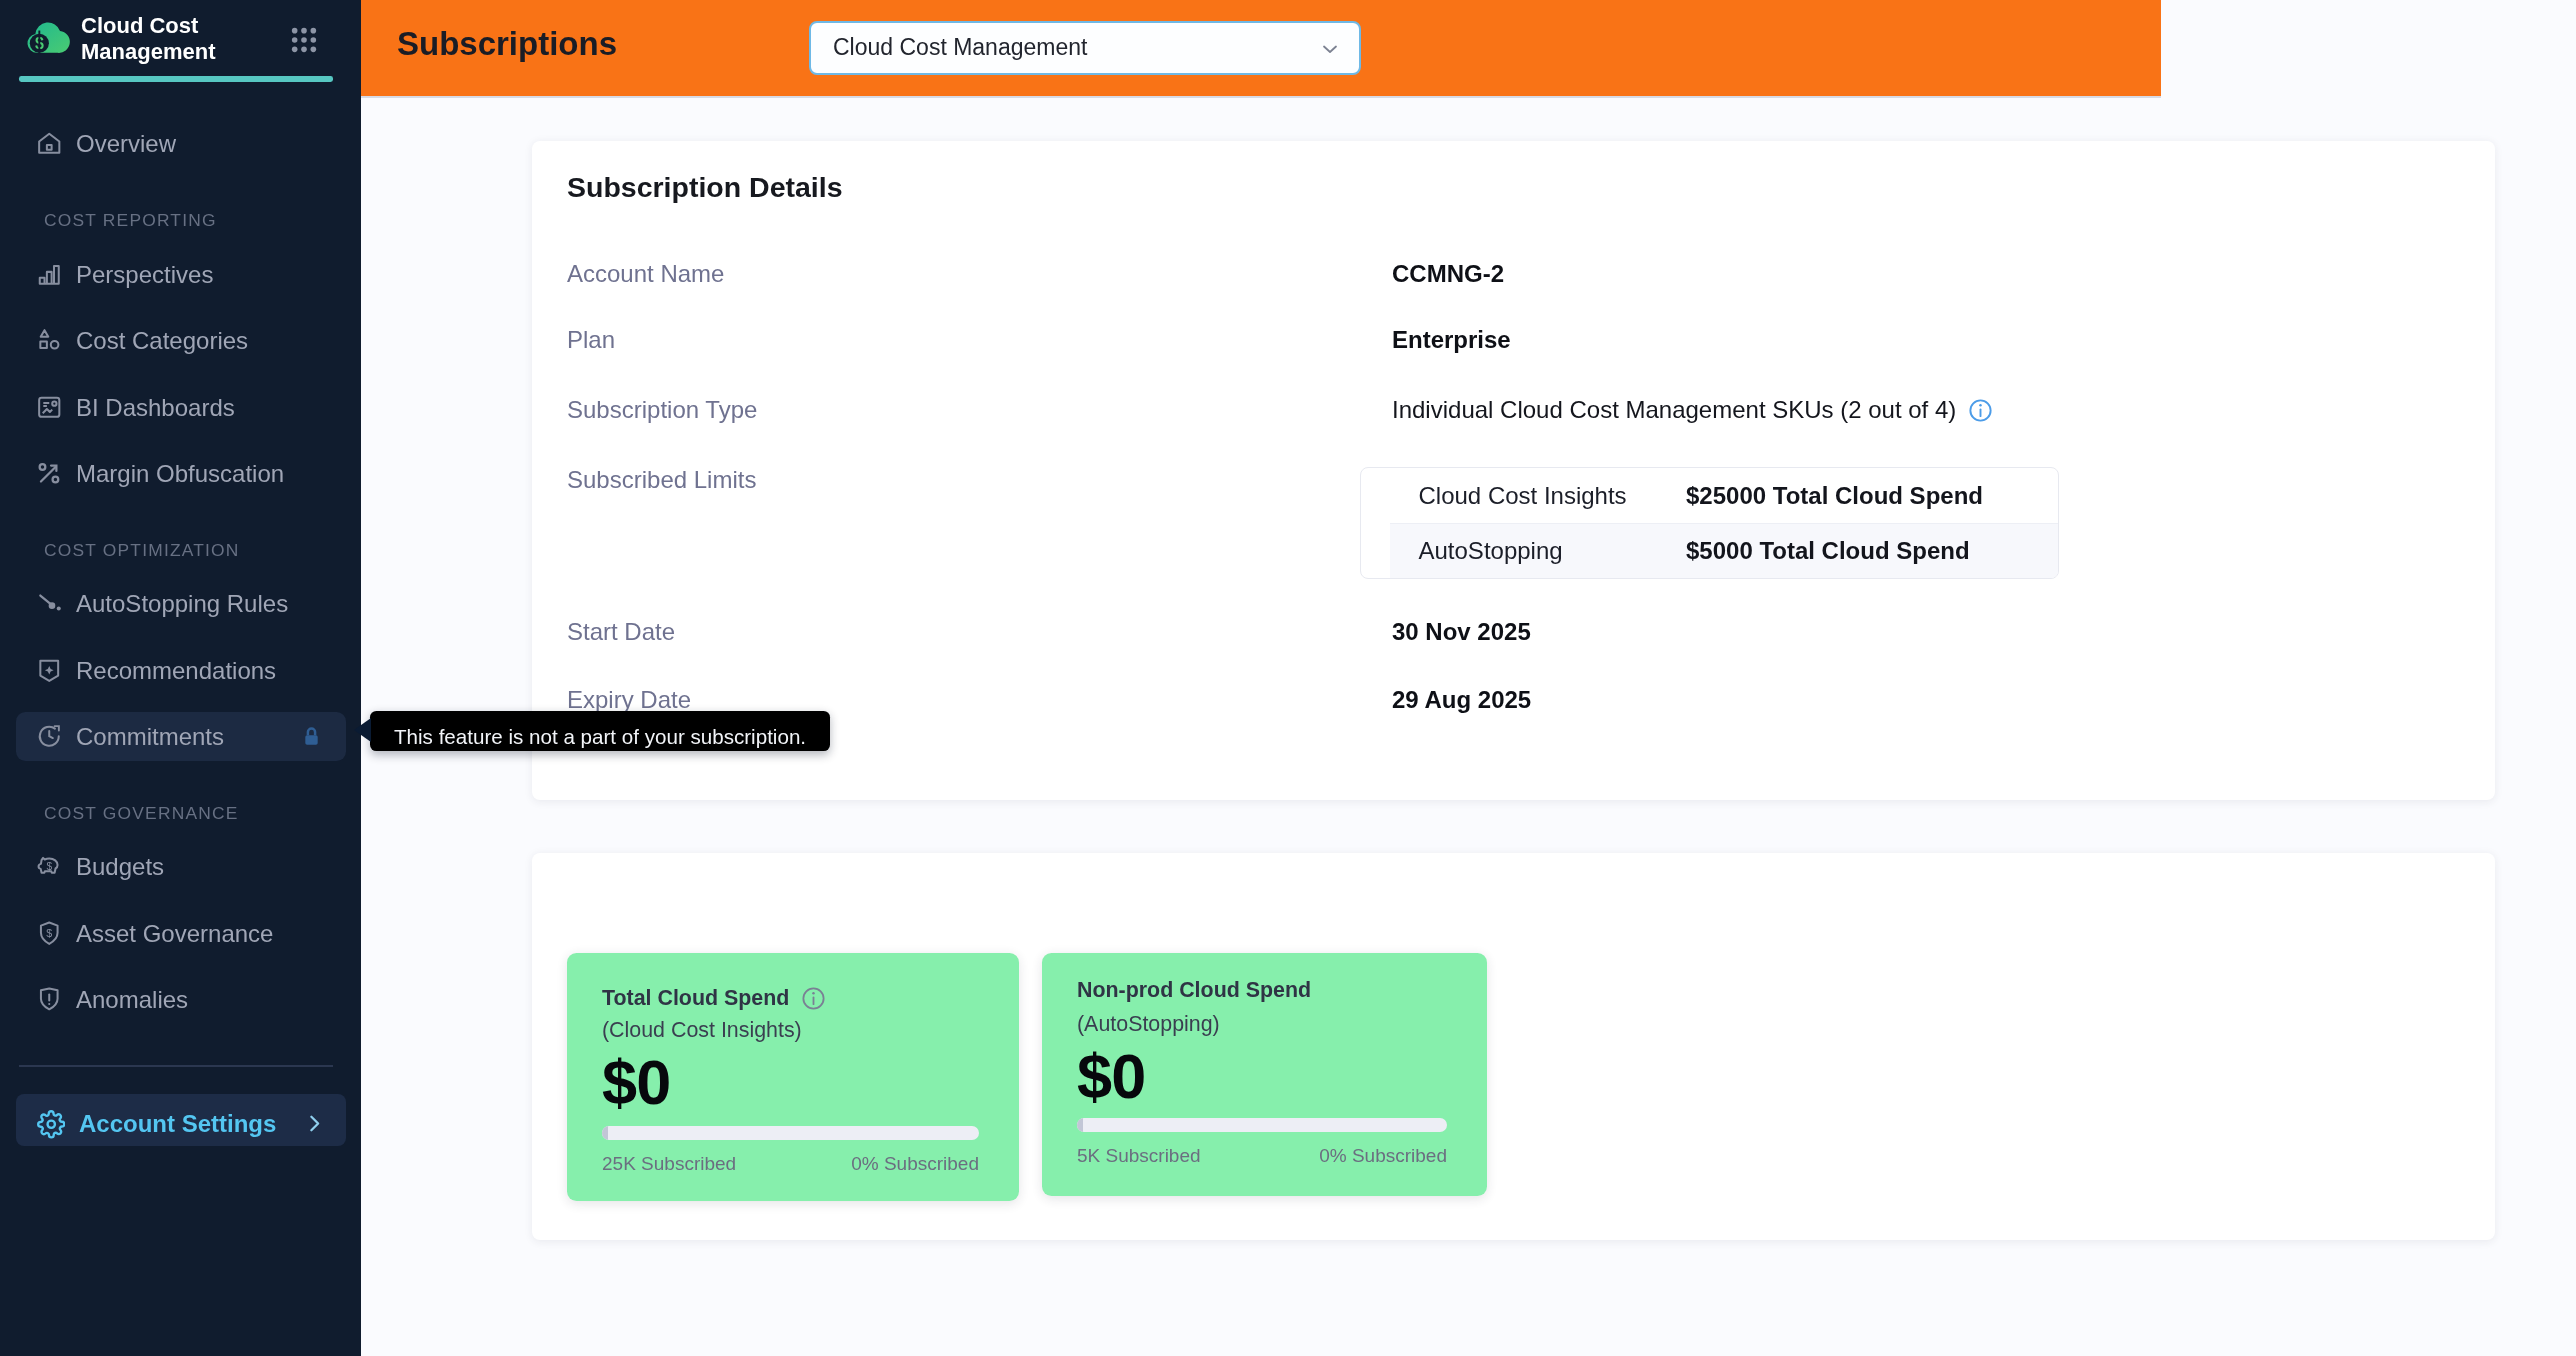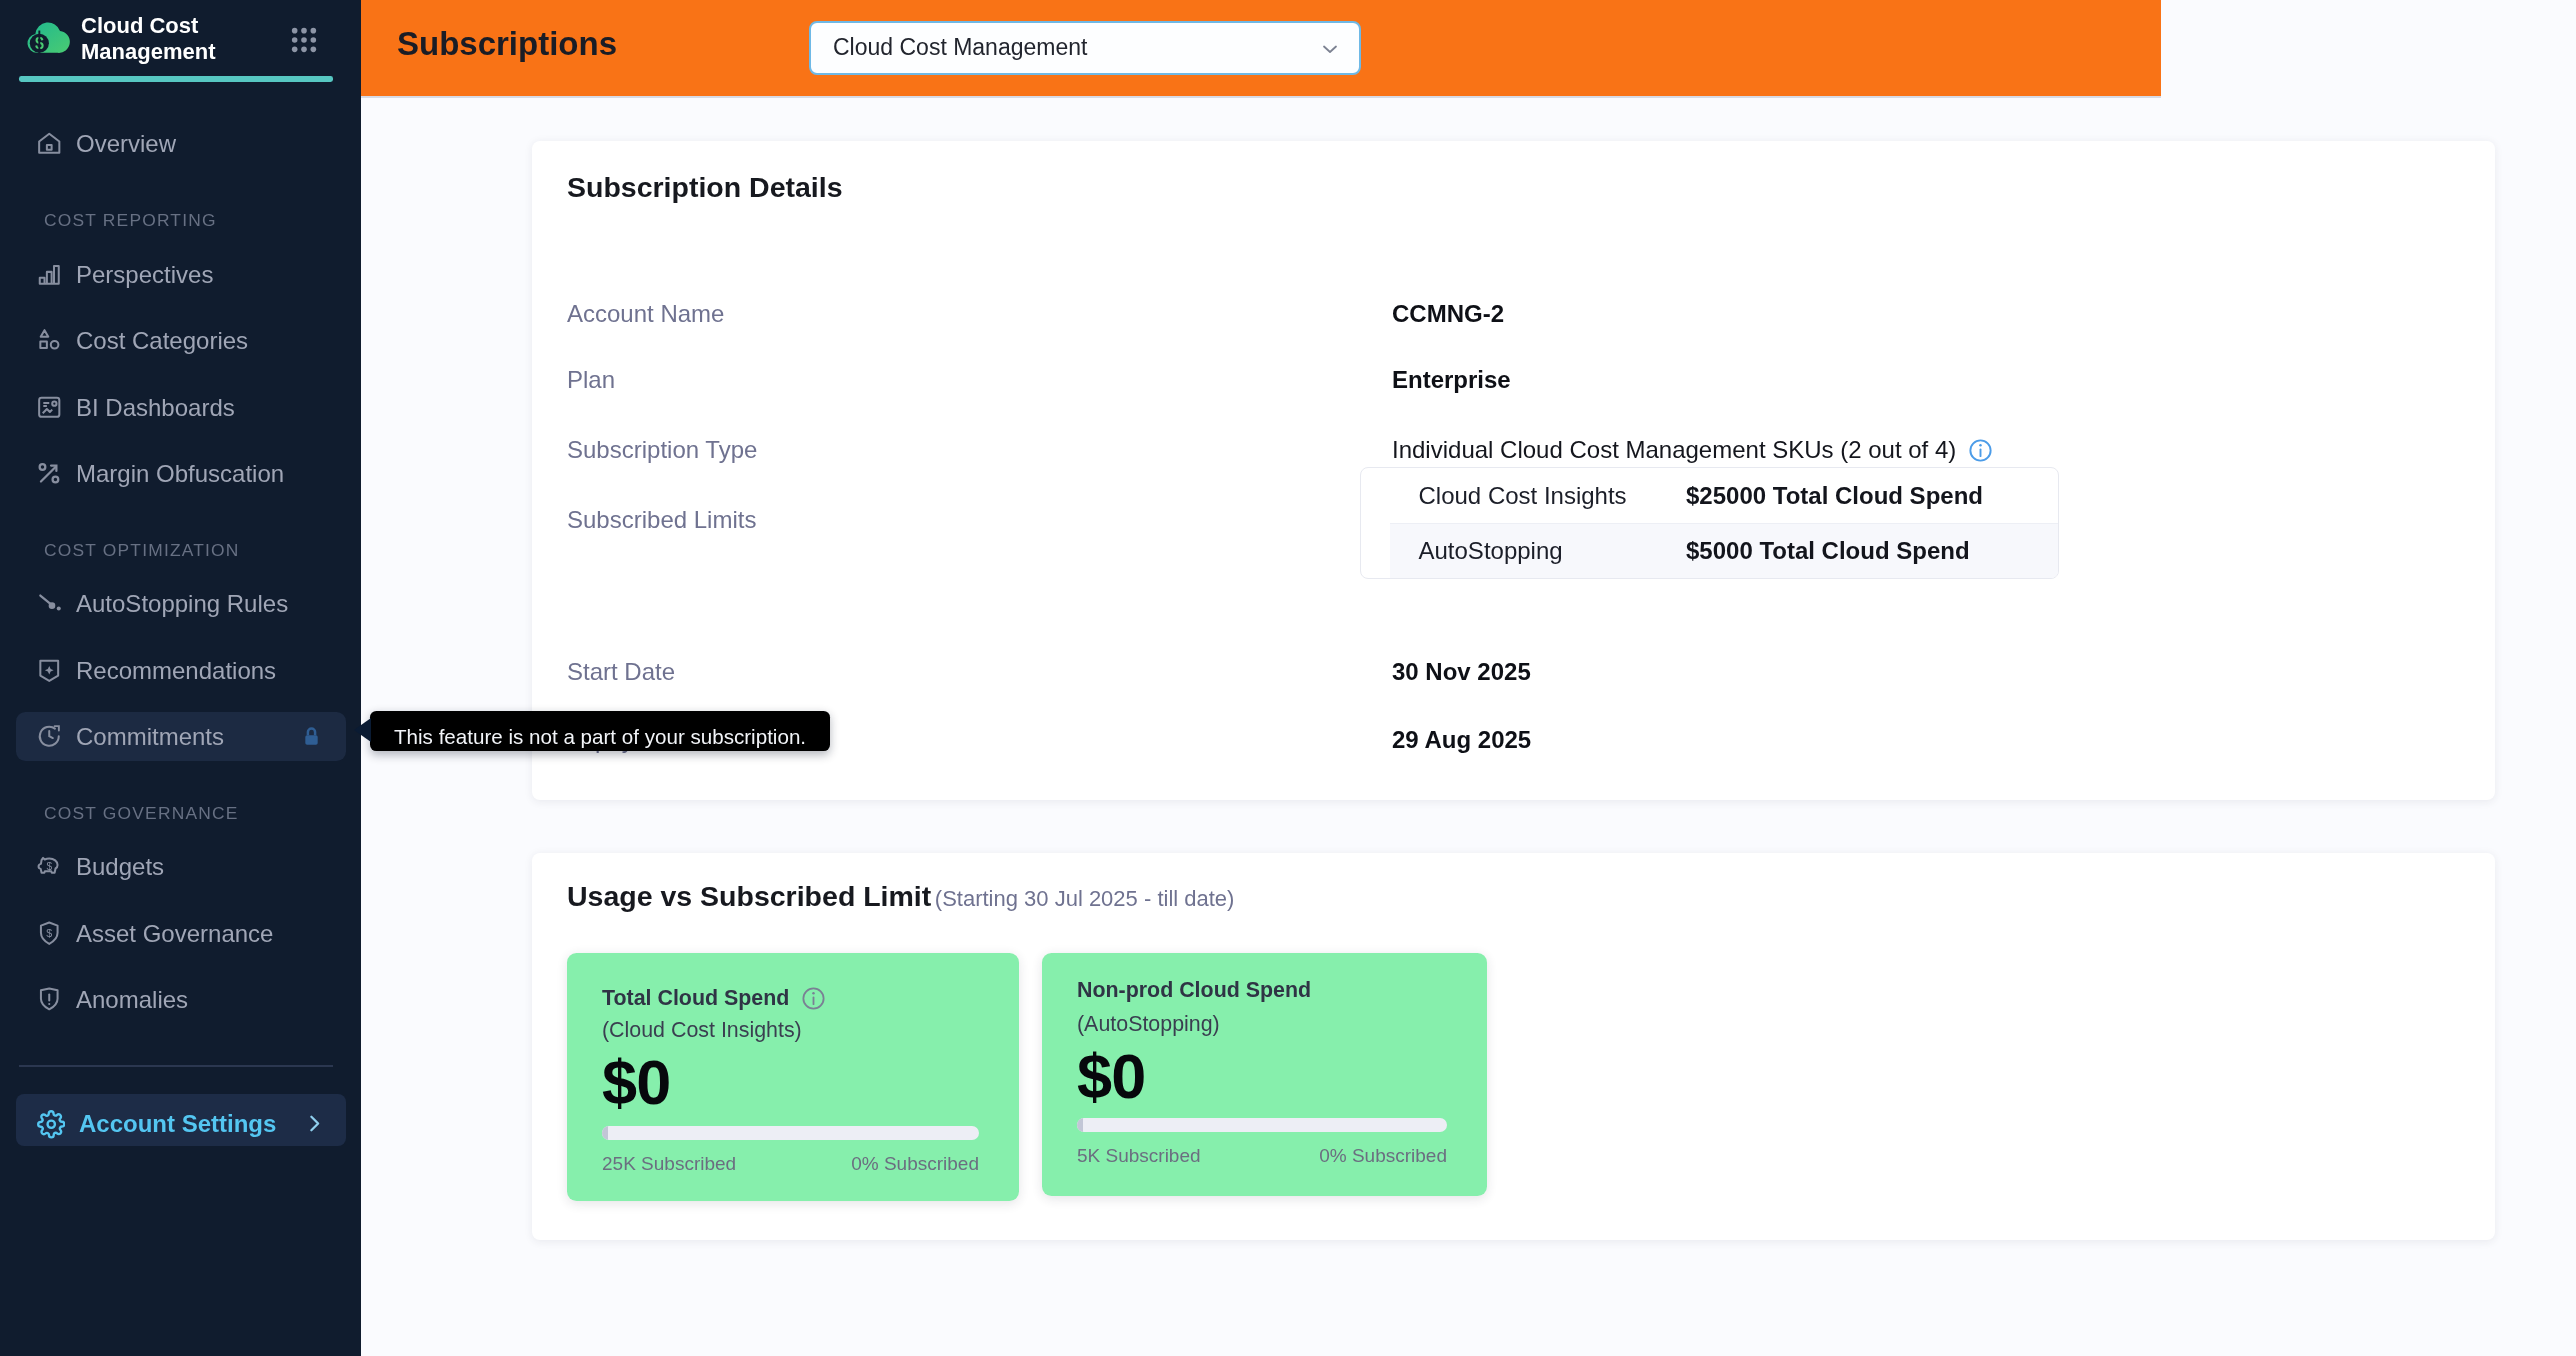--- a/index.html
+++ b/index.html
@@ -33,21 +33,21 @@
   #module-select { position:absolute; left:448px; top:21.4px; width:552px; height:54px; background:#FDFEFF; border:2.4px solid #6FB9E6; border-radius:8px; }
   #module-select .sel-label { position:absolute; left:22px; top:0; height:49px; line-height:49px; font-size:23px; color:#22252E; }
   #module-select .sel-chev { position:absolute; right:17.4px; top:13.5px; width:24px; height:24px; }
 
   
   .card { position:absolute; background:#FFFFFF; border-radius:8px; box-shadow:0 1.6px 8px rgba(40,41,61,0.08); }
   #details-card { left:532px; top:141px; width:1963px; height:659px; }
   #usage-card  { left:532px; top:853px; width:1963px; height:387px; }
 
   .card-title { position:absolute; left:35px; top:30px; font-size:28.5px; font-weight:600; color:#17191F; }
-  .d-row { position:absolute; left:35px; right:35px; height:28.5px;margin-top:40px; }
+  .d-row { position:absolute; left:35px; right:35px; height:28.5px; }
   .d-label { position:absolute; left:0; top:0; font-size:24px; color:#6F7290; line-height:28.5px; }
   .d-value { position:absolute; left:825px; top:0; font-size:24px; font-weight:700; color:#0E1016; line-height:28.5px; white-space:nowrap; }
   .d-value.with-icon { display:flex; align-items:center; gap:11px; }
   .info-icon { width:27px; height:27px; flex:0 0 auto; }
 
   #limits-table { position:absolute; left:828px; top:326px; width:699px; border:1.6px solid #E7E9F0; border-radius:8px; overflow:hidden; background:#fff;padding-left:29px; }
   .lt-row { display:flex; height:55px; align-items:center; }
   .lt-row + .lt-row { background:#F7F8FC; border-top:1.6px solid #EDEFF5; }
   .lt-sku { flex:1; padding-left:28.5px; font-size:24px; color:#1B1E28; }
   .lt-limit { width:372px; padding-right:95px; text-align:right; font-size:24px; font-weight:700; color:#13151C; white-space:nowrap; }
@@ -323,24 +323,20 @@
 
     <div class="d-row" style="top:545px">
       <span class="d-label">Expiry Date</span>
       <span class="d-value">29 Aug 2025</span>
     </div>
   </section>
 
   <div id="tooltip">This feature is not a part of your subscription.</div>
 
   <section class="card" id="usage-card">
-    <div class="usage-head">
-      <span class="usage-title">Usage vs Subscribed Limit</span>
-      <span class="usage-sub"> <span>(Starting 30 Jul 2025 - till date)</span></span>
-    </div>
 
     <div class="u-card" id="u-card-0">
       <div class="u-title-row">
         <span class="u-title">Total Cloud Spend</span>
         <span class="info-icon">
           <svg viewBox="0 0 24 24" width="27" height="27" fill="none" stroke="#7A8094" stroke-width="1.6">
             <circle cx="12" cy="12" r="9"></circle>
               <path d="M12 11v6" stroke-linecap="round"></path>
               <circle cx="12" cy="7.4" r="1.1" fill="#7A8094" stroke="none"></circle>
           </svg>

